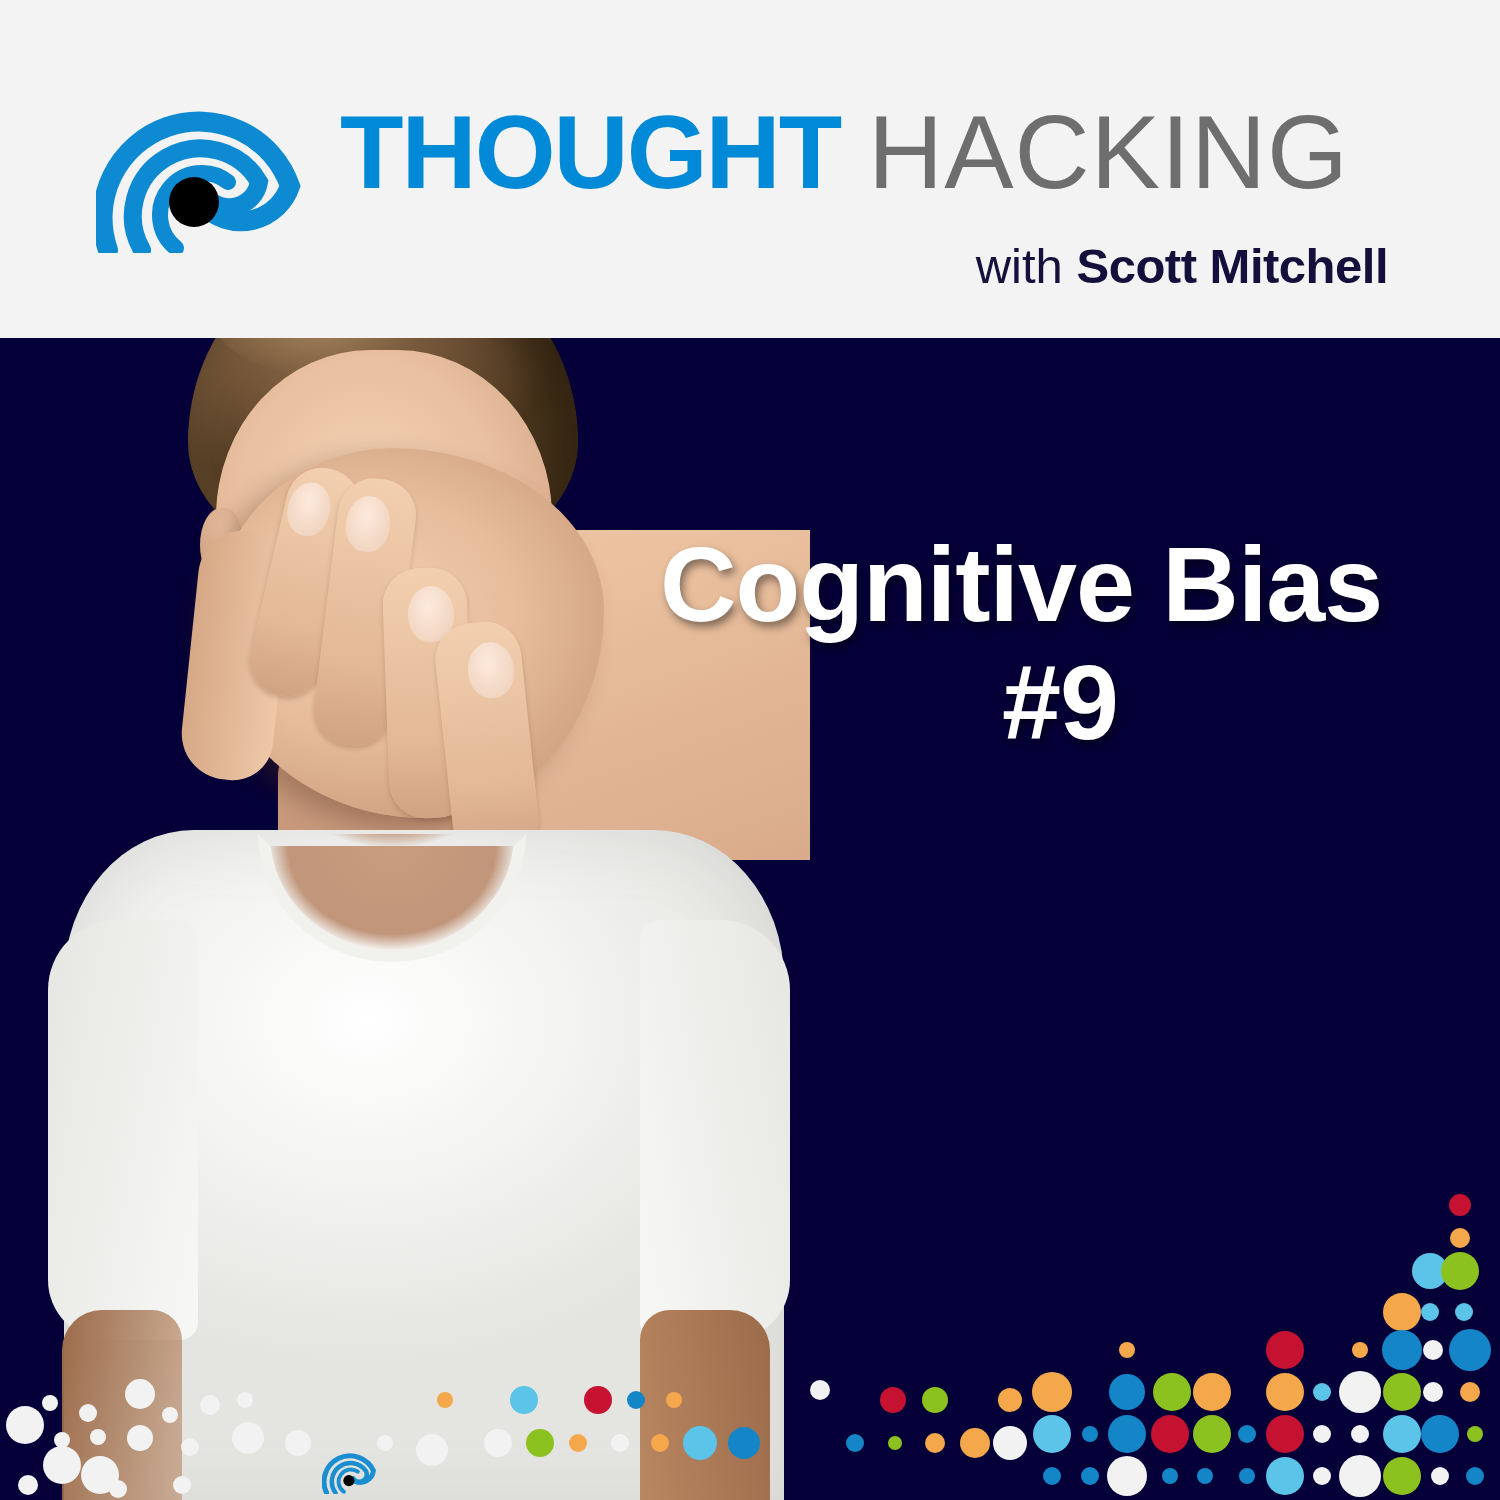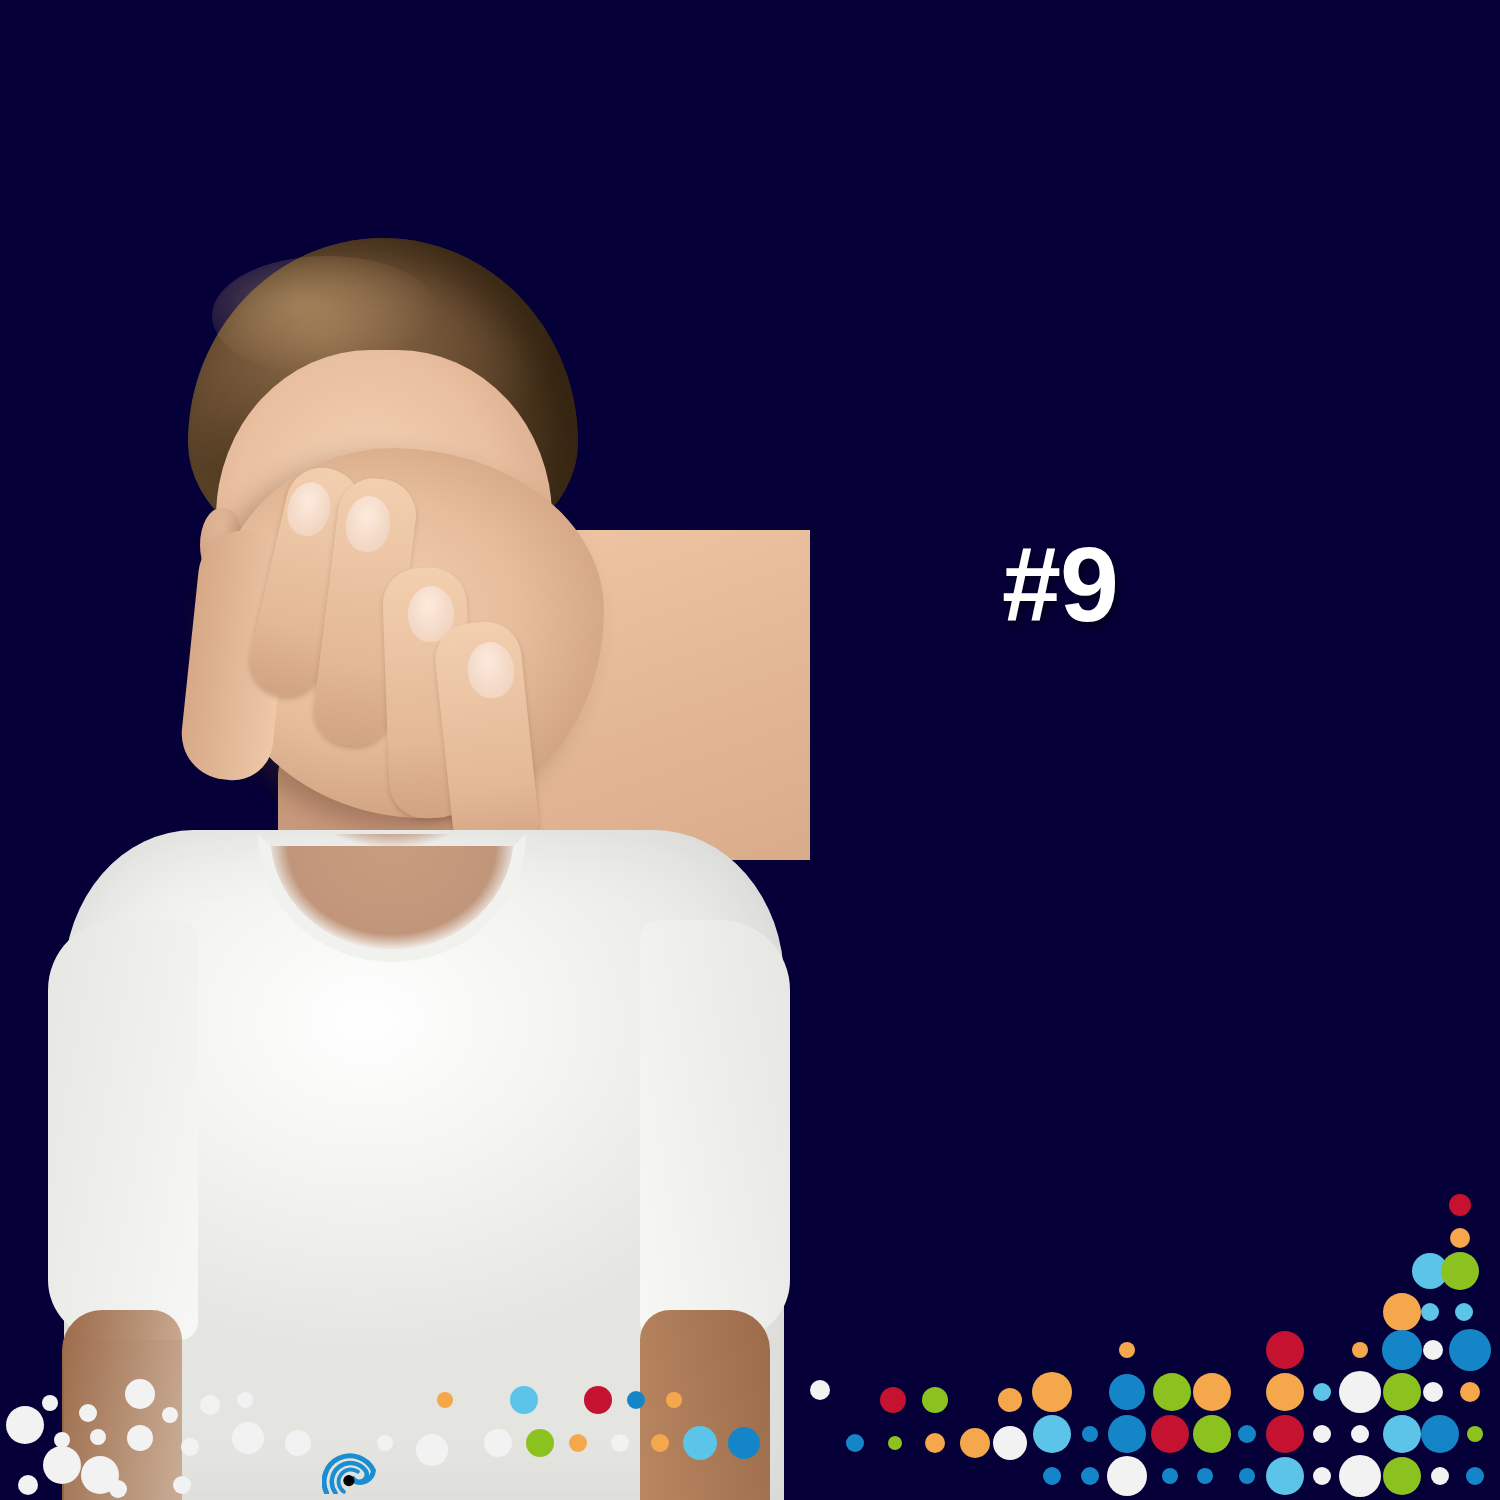--- a/index.html
+++ b/index.html
@@ -339,20 +339,21 @@
 
     <div class="shirt"></div>
     <div class="collar"></div>
     <div class="sleeve-l"></div>
     <div class="sleeve-r"></div>
     <div class="arm-l"></div>
     <div class="arm-r"></div>
   </div>
 
   <div class="title">
+    <span class="title-l2">Cognitive Bias</span>
     <span class="title-l3">#9</span>
   </div>
 
   <div class="dots" id="dot-layer">
       <div class="dot" style="left: 1449px; top: 1194px; width: 22px; height: 22px; background: rgb(196, 18, 48);"></div>
       <div class="dot" style="left: 1450px; top: 1228px; width: 20px; height: 20px; background: rgb(245, 168, 75);"></div>
       <div class="dot" style="left: 1412px; top: 1253px; width: 36px; height: 36px; background: rgb(91, 196, 232);"></div>
       <div class="dot" style="left: 1441px; top: 1252px; width: 38px; height: 38px; background: rgb(140, 194, 32);"></div>
       <div class="dot" style="left: 1383px; top: 1293px; width: 38px; height: 38px; background: rgb(245, 168, 75);"></div>
       <div class="dot" style="left: 1421px; top: 1303px; width: 18px; height: 18px; background: rgb(91, 196, 232);"></div>
@@ -442,14 +443,33 @@
 
   <svg class="mini-logo" viewBox="0 0 100 86">
     <g fill="none" stroke="#1b8ed1" stroke-linecap="round">
       <path d="M8 84 A42 42 0 0 1 92 44 A24 24 0 0 1 56 62" stroke-width="9"></path>
       <path d="M24 84 A28 28 0 0 1 78 44 A13 13 0 0 1 56 58" stroke-width="8"></path>
       <path d="M39 82 A15 15 0 0 1 64 46" stroke-width="7"></path>
     </g>
     <circle cx="48" cy="62" r="10" fill="#000000"></circle>
   </svg>
 
+  <div class="header-band">
+
+    <svg class="logo-mark" viewBox="0 0 205 175">
+      <g fill="none" stroke="#0d8ad1" stroke-linecap="round">
+        <path d="M12 172 A95 95 0 0 1 194 108 A52 52 0 0 1 108 128" stroke-width="20"></path>
+        <path d="M46 172 A64 64 0 0 1 163 104 A30 30 0 0 1 110 118" stroke-width="18"></path>
+        <path d="M80 170 A34 34 0 0 1 132 104" stroke-width="16"></path>
+      </g>
+      <circle cx="98" cy="124" r="25" fill="#000000"></circle>
+    </svg>
+
+    <div class="brand-text">
+      <span class="brand-thought">THOUGHT</span><span>&nbsp;</span><span class="brand-hacking">HACKING</span>
+    </div>
+
+    <div class="byline">
+      <span class="byline-with">with </span><span class="byline-name">Scott Mitchell</span>
+    </div>
+  </div>
 
 </div>
 
 </body></html>

